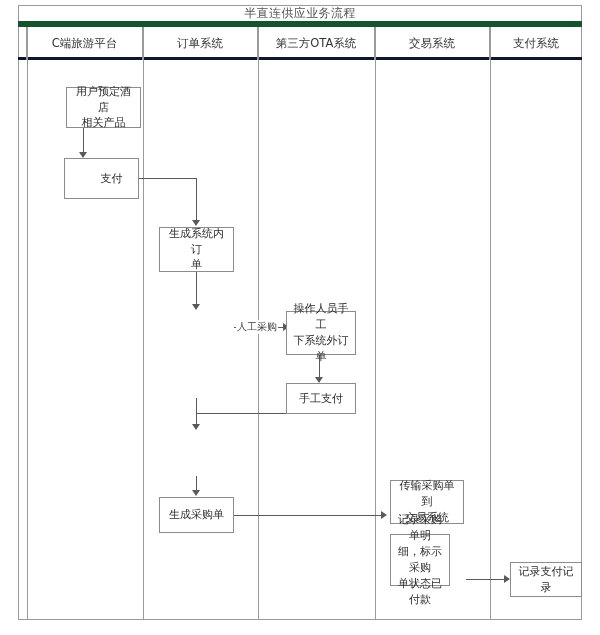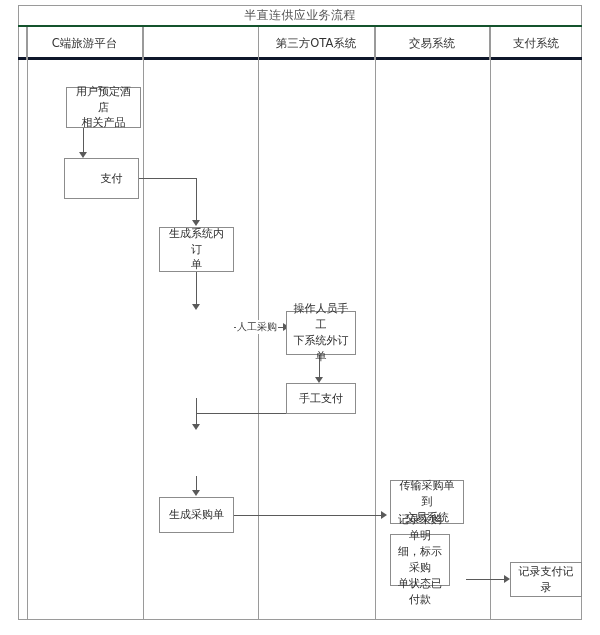--- a/index.html
+++ b/index.html
@@ -30,21 +30,21 @@
     border: 1px solid #9a9a9a;
     box-sizing: border-box;
     background: #ffffff;
   }
   .title-bar {
     position: absolute;
     left: 18px;
     top: 5px;
     width: 564px;
     height: 22px;
-    border-bottom: 2px solid #14532d;
+    border-bottom: 6px solid #14532d;
     box-sizing: border-box;
     display: flex;
     align-items: center;
     justify-content: center;
     font-size: 12px;
     color: #555555;
     letter-spacing: 0.4px;
   }
   .header-row {
     position: absolute;
@@ -128,20 +128,21 @@
 
 <div id="canvas">
 
   <div class="frame"></div>
 
   <div class="title-bar">半直连供应业务流程</div>
 
   <div class="header-row">
     <div class="lane-head first" style="left:0px; width:9px;"></div>
     <div class="lane-head" style="left:9px; width:116px;">C端旅游平台</div>
+    <div class="lane-head" style="left:125px; width:115px;">订单系统</div>
     <div class="lane-head" style="left:240px; width:117px;">第三方OTA系统</div>
     <div class="lane-head" style="left:357px; width:115px;">交易系统</div>
     <div class="lane-head last" style="left:472px; width:92px;">支付系统</div>
   </div>
 
   <div class="lane-divider" style="left:27px;"></div>
   <div class="lane-divider" style="left:143px;"></div>
   <div class="lane-divider" style="left:258px;"></div>
   <div class="lane-divider" style="left:375px;"></div>
   <div class="lane-divider" style="left:490px;"></div>

